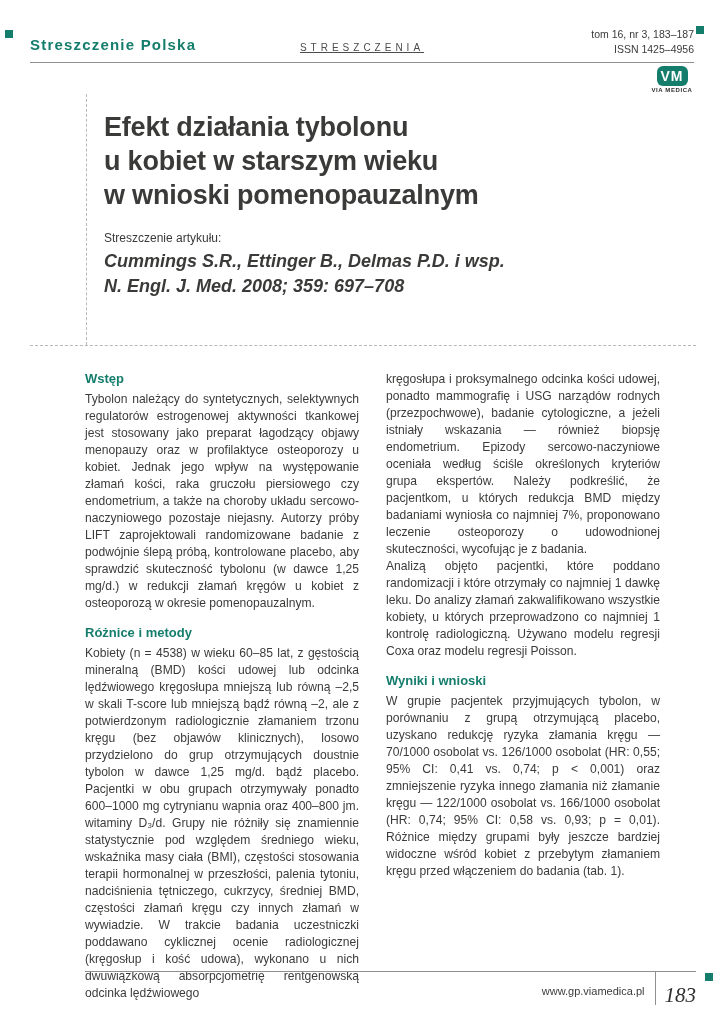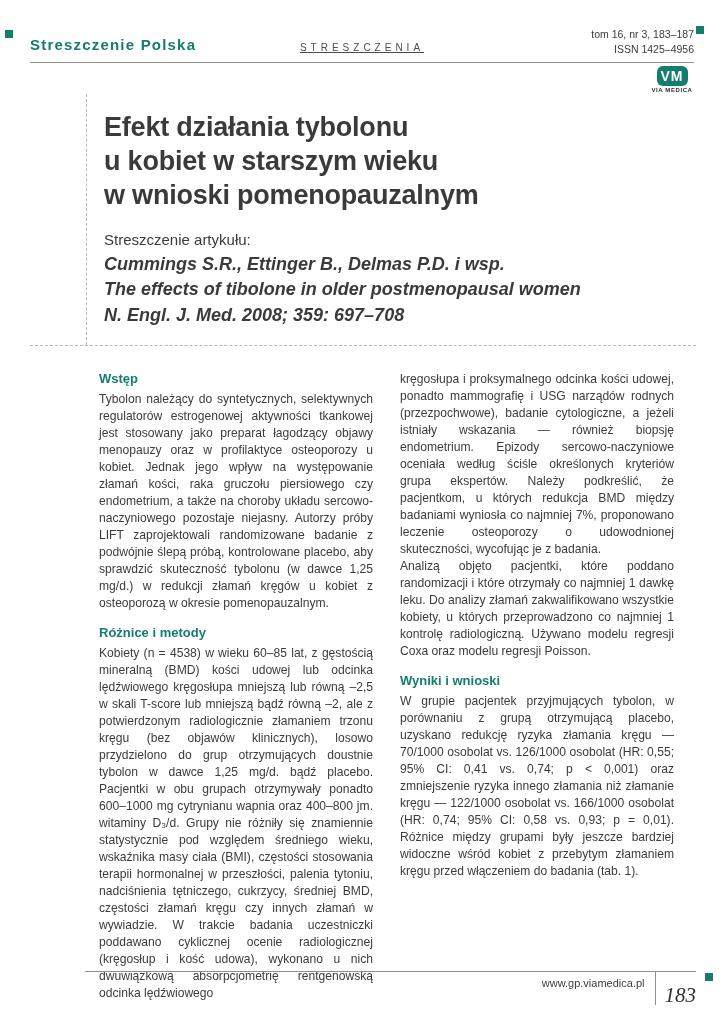--- a/index.html
+++ b/index.html
@@ -23,34 +23,34 @@
   .issue-info{position:absolute;right:30px;top:27px;text-align:right;font-size:10.5px;line-height:1.4;color:var(--text);}
   .header-rule{position:absolute;left:30px;right:30px;top:62px;border-top:1px solid var(--rule);}
 
   .publisher-logo{position:absolute;right:26px;top:66px;width:52px;text-align:center;}
   .logo-mark{display:inline-block;min-width:26px;background:var(--accent);color:#ffffff;font-size:14px;font-weight:bold;padding:2px 4px;border-radius:6px;letter-spacing:1px;}
   .logo-name{font-size:6px;font-weight:bold;letter-spacing:0.6px;color:#2e2e2d;margin-top:1px;}
 
   .title-dashed-line{position:absolute;left:86px;top:94px;height:251px;border-left:1px dashed var(--dash);}
   .article-title{position:absolute;left:104px;top:110px;font-size:27px;line-height:1.26;font-weight:bold;white-space:pre-line;color:#3a3a39;letter-spacing:-0.2px;}
   .title-meta{position:absolute;left:104px;top:231px;}
-  .abstract-label{font-size:15px;margin-bottom:4px;color:#3a3a39;}
+  .abstract-label{font-size:12px;margin-bottom:4px;color:#3a3a39;}
   .title-meta .ref{font-size:18px;font-weight:bold;font-style:italic;line-height:1.41;color:#3a3a39;}
 
   .section-divider{position:absolute;left:30px;right:28px;top:345px;border-top:1px dashed var(--dash);}
 
-  .columns{position:absolute;left:99px;top:371px;width:575px;display:flex;gap:27px;}
+  .columns{position:absolute;left:85px;top:371px;width:575px;display:flex;gap:27px;}
   .col{flex:1 1 0;min-width:0;}
   .sec-heading{font-size:13px;font-weight:bold;color:var(--accent);margin-bottom:5px;}
   .body-text + .sec-heading{margin-top:13px;}
   .body-text{font-size:12.1px;line-height:17px;text-align:justify;color:var(--text);}
 
   .footer-rule{position:absolute;left:85px;right:28px;top:971px;border-top:1px solid var(--rule);}
   .footer-row{position:absolute;right:28px;top:971px;display:flex;align-items:flex-start;}
-  .site-url{font-size:11px;padding-top:6px;margin-right:10px;color:var(--text);}
+  .site-url{font-size:11px;padding-top:14px;margin-right:10px;color:var(--text);}
   .footer-vline{width:1px;height:34px;background:var(--rule);}
   .page-number{font-family:"Liberation Serif","DejaVu Serif",serif;font-style:italic;font-size:21px;padding-top:12px;margin-left:9px;color:#2f2f2e;}
 </style>
 </head>
 <body>
 
 <div>
 
   <div class="corner-mark corner-tl"></div>
   <div class="corner-mark corner-tr"></div>
@@ -70,21 +70,20 @@
   </div>
 
   <div class="title-dashed-line"></div>
   <h1 class="article-title">Efekt działania tybolonu
 u kobiet w starszym wieku
 w wnioski pomenopauzalnym</h1>
 
   <div class="title-meta">
     <p class="abstract-label">Streszczenie artykułu:</p>
     <p class="ref">Cummings S.R., Ettinger B., Delmas P.D. i wsp.</p>
-    <p class="ref">The effects of tibolone in older postmenopausal women</p>
     <p class="ref">N. Engl. J. Med. 2008; 359: 697–708</p>
   </div>
 
   <div class="section-divider"></div>
 
   <main class="columns">
     <div class="col">
       <h2 class="sec-heading">Wstęp</h2>
       <p class="body-text">Tybolon należący do syntetycznych, selektywnych regulatorów estrogenowej aktywności tkankowej jest stosowany jako preparat łagodzący objawy menopauzy oraz w profilaktyce osteoporozy u kobiet. Jednak jego wpływ na występowanie złamań kości, raka gruczołu piersiowego czy endometrium, a także na choroby układu sercowo-naczyniowego pozostaje niejasny. Autorzy próby LIFT zaprojektowali randomizowane badanie z podwójnie ślepą próbą, kontrolowane placebo, aby sprawdzić skuteczność tybolonu (w dawce 1,25 mg/d.) w redukcji złamań kręgów u kobiet z osteoporozą w okresie pomenopauzalnym.</p>
       <h2 class="sec-heading">Różnice i metody</h2>

